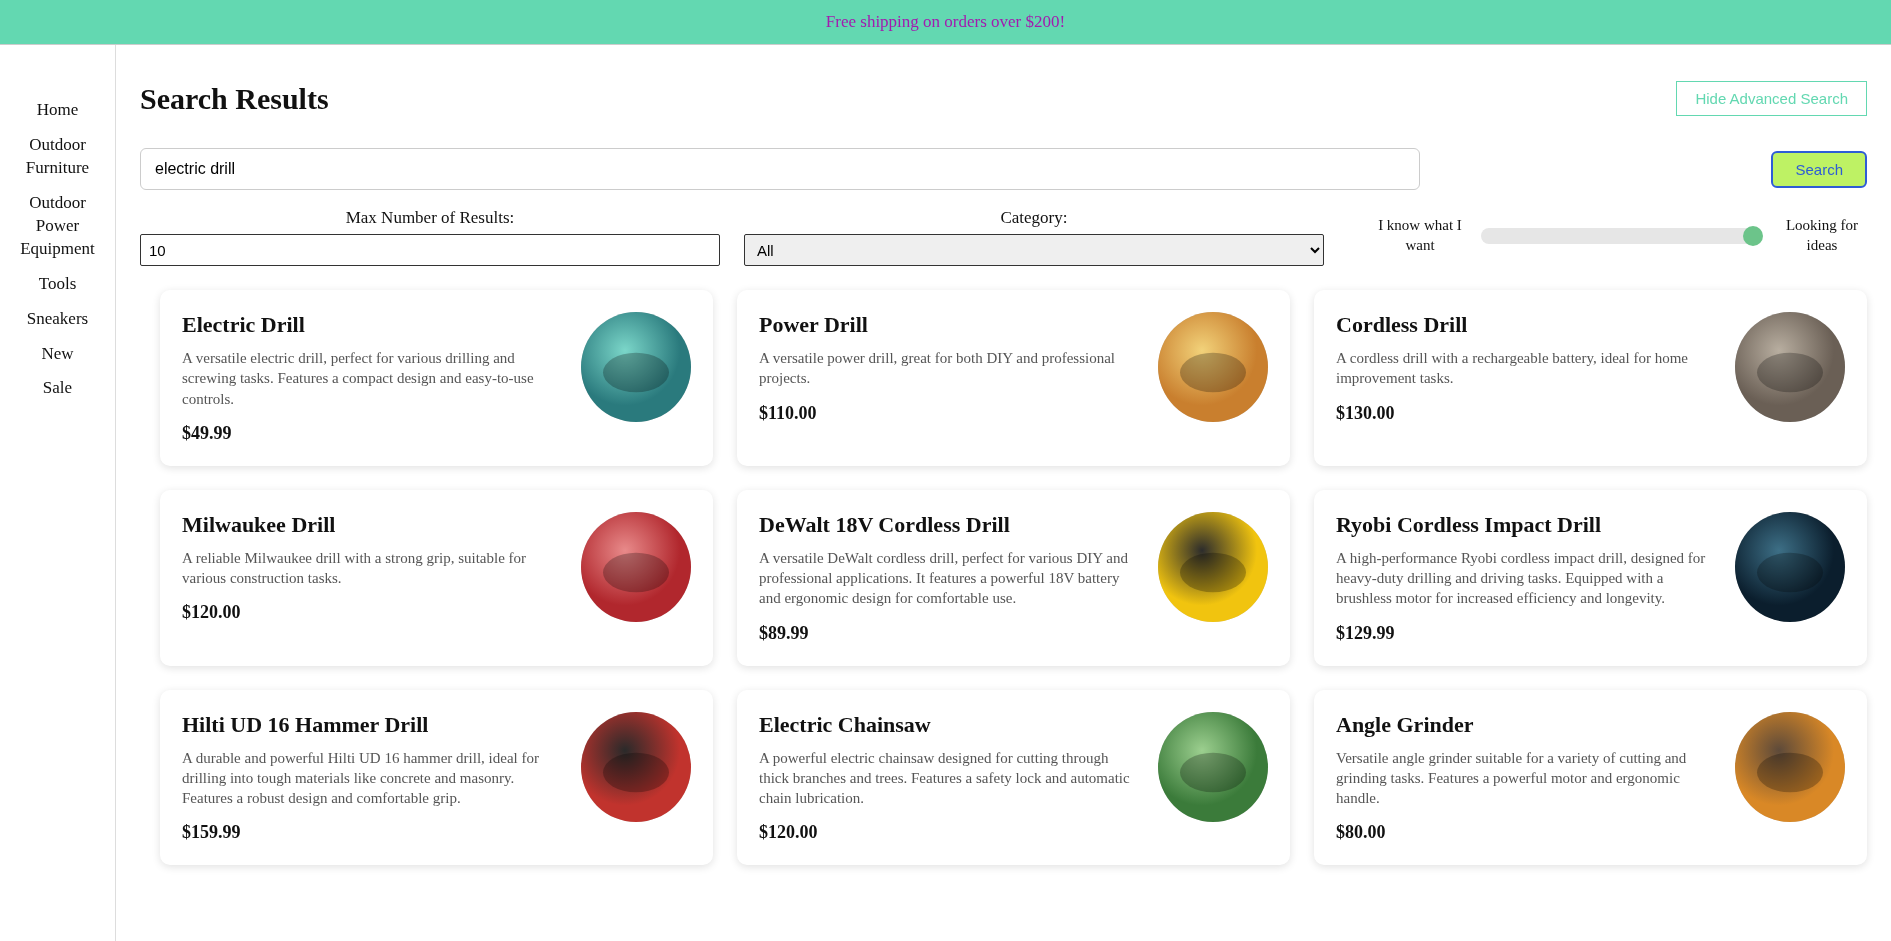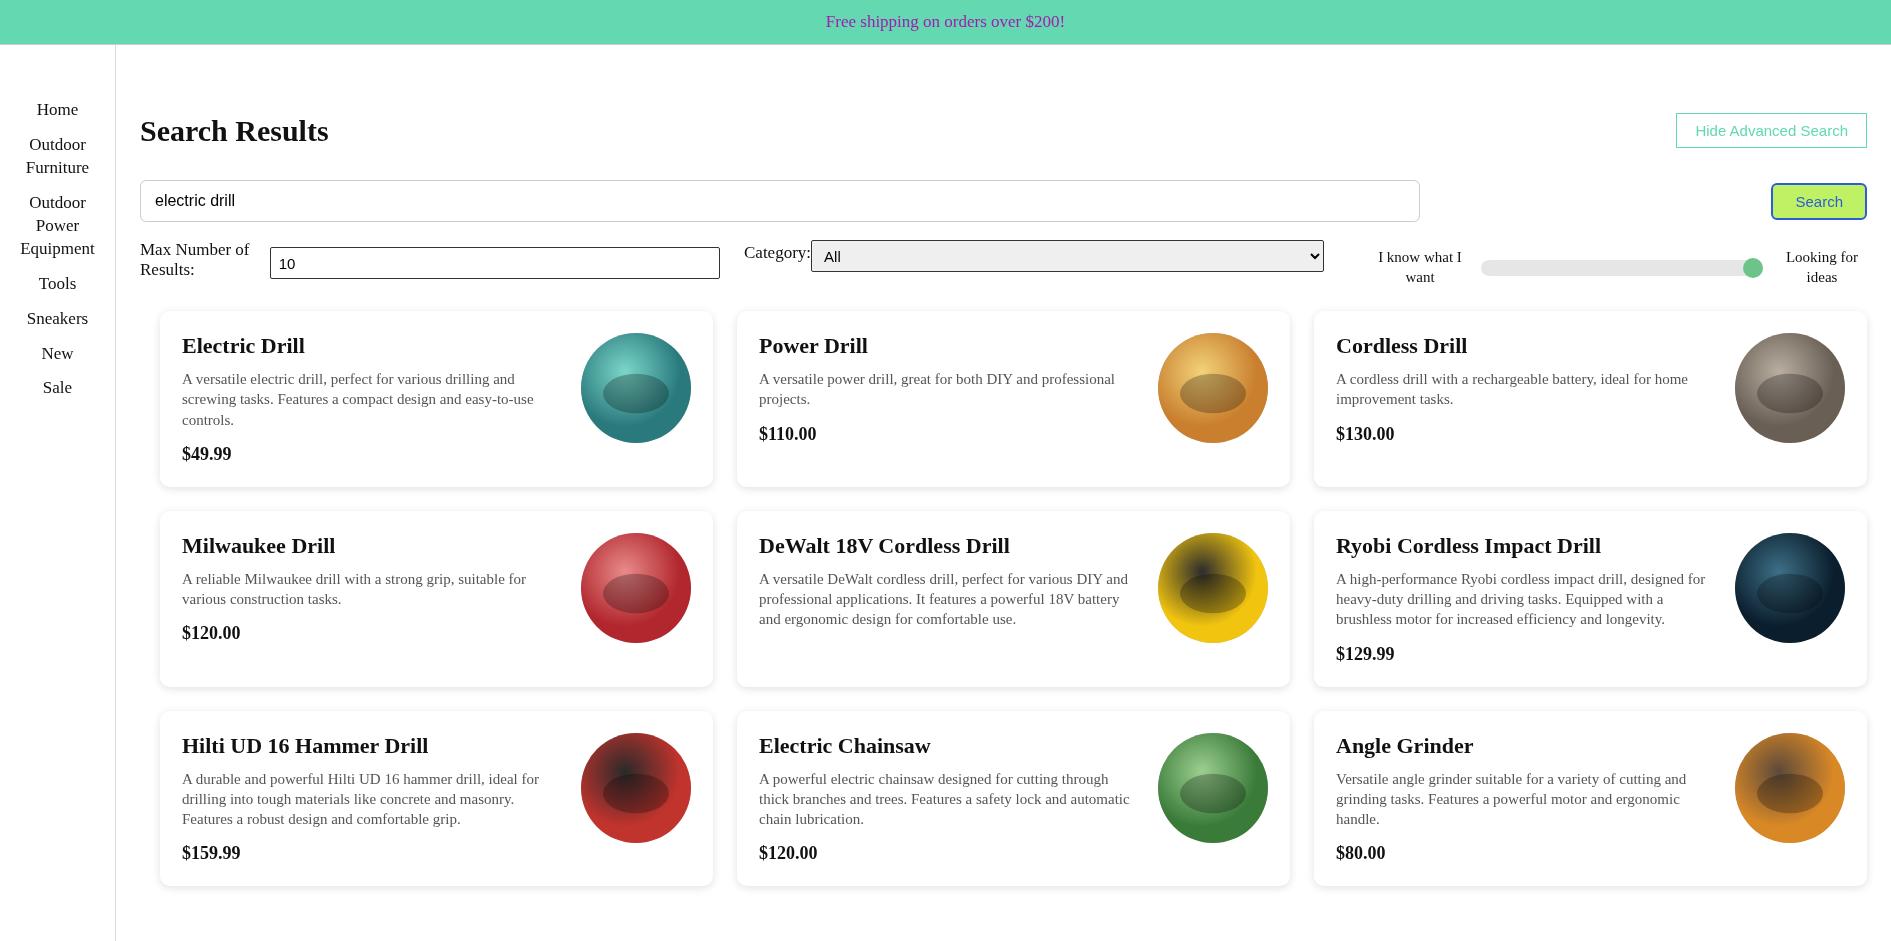--- a/index.html
+++ b/index.html
@@ -31,21 +31,20 @@
     color: #111;
     text-decoration: none;
     padding: 6px 8px;
     font-size: 17px;
     line-height: 1.35;
     cursor: pointer;
   }
   .main {
     flex: 1;
     padding: 36px 24px 16px 24px;
-    margin-top: 32px;
   }
   .title-row {
     display: flex;
     justify-content: space-between;
     align-items: center;
     margin-bottom: 32px;
   }
   .title-row h1 {
     font-size: 30px;
     font-weight: 700;
@@ -85,21 +84,21 @@
     font-family: Arial, sans-serif;
     font-size: 15px;
     cursor: pointer;
   }
   .advanced-row {
     display: flex;
     gap: 24px;
     align-items: flex-start;
     margin-bottom: 24px;
   }
-  .adv-col { display:flex; flex-direction:row; align-items:center; }
+  .adv-col { display:flex; flex-direction:column; align-items:center; }
   .adv-col label { font-size: 17px; margin-bottom: 6px; }
   .adv-col input, .adv-col select {
     height: 32px;
     border: 1px solid #333;
     border-radius: 2px;
     padding: 4px 8px;
     font-size: 15px;
     font-family: Arial, sans-serif;
   }
   .adv-col.max { width: 580px; }
@@ -301,20 +300,21 @@
               </defs>
               <rect width="100" height="100" fill="url(#g3)"></rect>
               <ellipse cx="50" cy="55" rx="30" ry="18" fill="rgba(0,0,0,0.25)"></ellipse>
             </svg>
           </div>
         </div>
         <div class="card">
           <div class="card-text">
             <h3>DeWalt 18V Cordless Drill</h3>
             <p>A versatile DeWalt cordless drill, perfect for various DIY and professional applications. It features a powerful 18V battery and ergonomic design for comfortable use.</p>
+            <div class="price">$89.99</div>
           </div>
           <div class="thumb">
             <svg viewBox="0 0 100 100">
               <defs>
                 <radialGradient id="g4" cx="40%" cy="35%">
                   <stop offset="0%" stop-color="#2c2c2c"></stop>
                   <stop offset="100%" stop-color="#f1c40f"></stop>
                 </radialGradient>
               </defs>
               <rect width="100" height="100" fill="url(#g4)"></rect>

